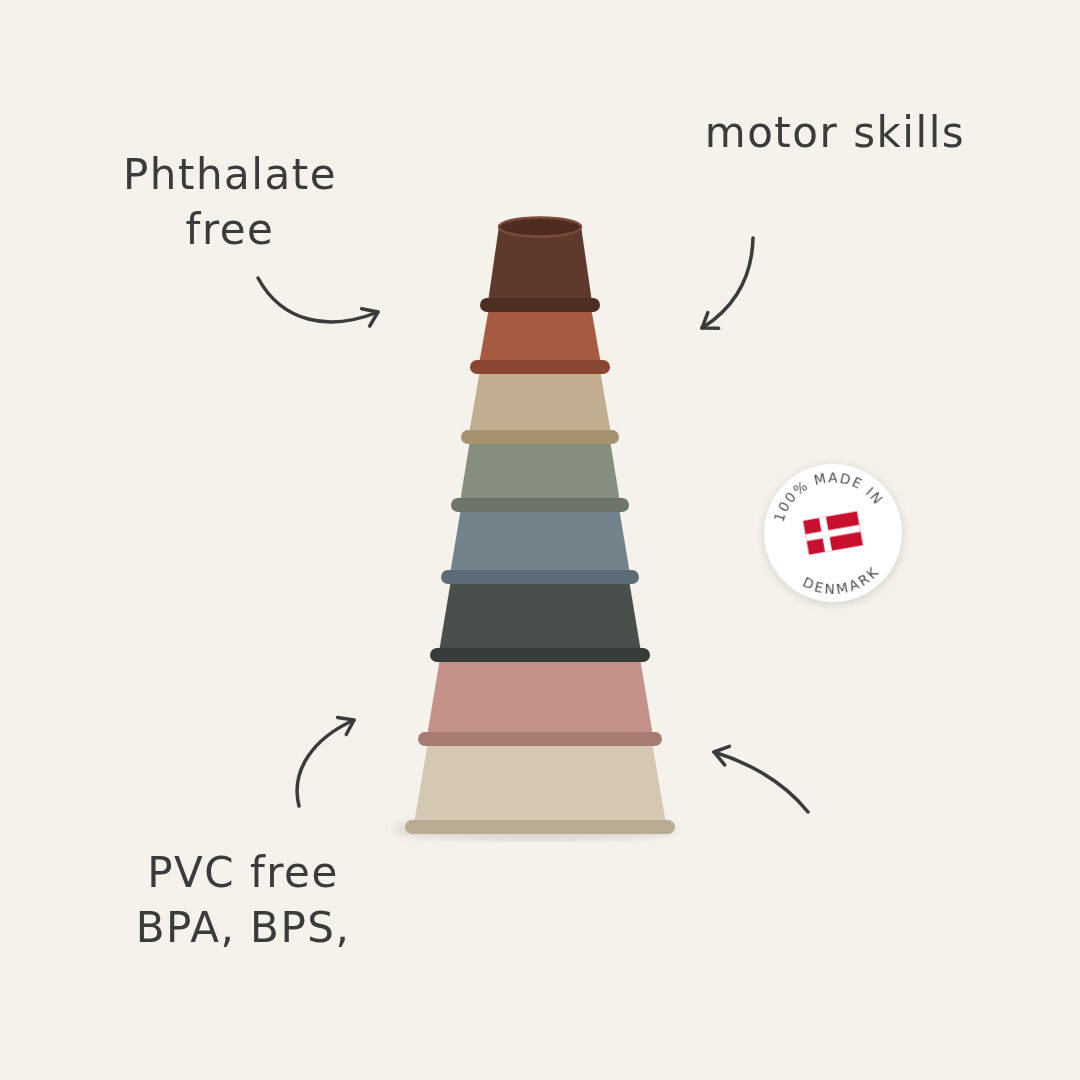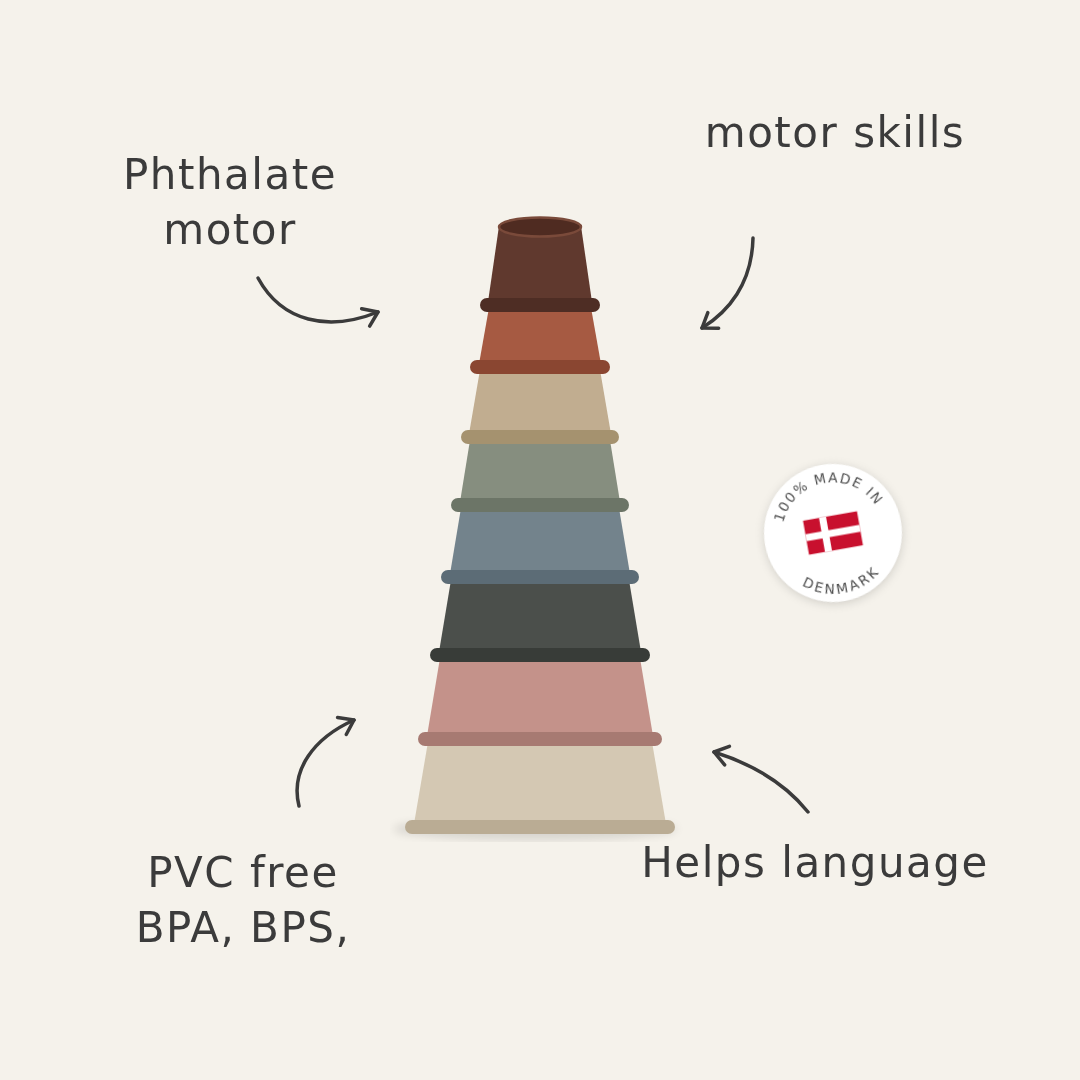--- a/index.html
+++ b/index.html
@@ -43,34 +43,33 @@
   }
   .badge svg { filter: drop-shadow(0 2px 5px rgba(0,0,0,0.15)); }
 </style>
 </head>
 <body>
 
 <div class="canvas">
 
   <div class="annotation phthalate">
     <div>Phthalate</div>
-    <div>motor</div>
+    <div>free</div>
   </div>
 
   <div class="annotation motor">
     <div>motor skills</div>
   </div>
 
   <div class="annotation bpa">
     <div>PVC free</div>
     <div>BPA, BPS,</div>
   </div>
 
   <div class="annotation language">
-    <div>Helps language</div>
   </div>
 
   <svg class="arrows" viewBox="0 0 1080 1080">
     <defs>
       <marker id="ah" markerWidth="30" markerHeight="30" refX="18" refY="12" orient="auto" markerUnits="userSpaceOnUse">
         <path d="M4,3 L18,12 L5,22" fill="none" stroke-width="3.5" stroke-linecap="round" stroke-linejoin="round" stroke="#3b3b3b"></path>
       </marker>
     </defs>
     <path d="M 258,278 C 282,322 328,332 378,312" fill="none" stroke-width="3.5" stroke-linecap="round" marker-end="url(#ah)" stroke="#3b3b3b"></path>
     <path d="M 753,238 C 752,284 728,312 702,328" fill="none" stroke-width="3.5" stroke-linecap="round" marker-end="url(#ah)" stroke="#3b3b3b"></path>

